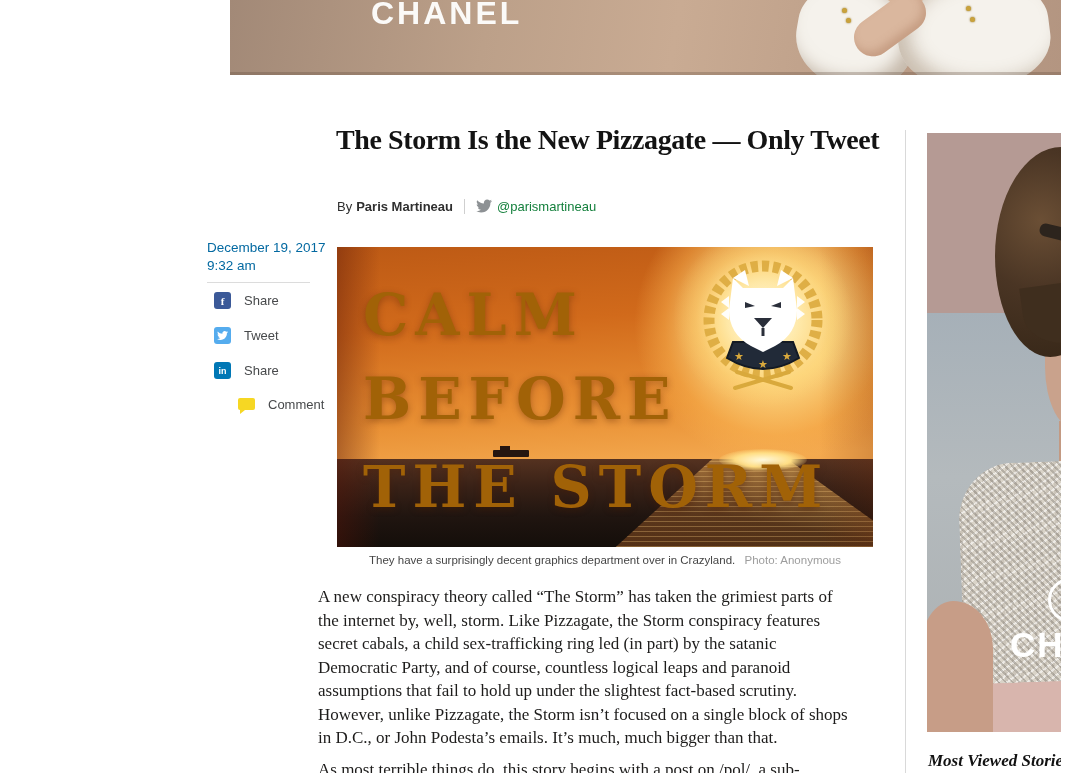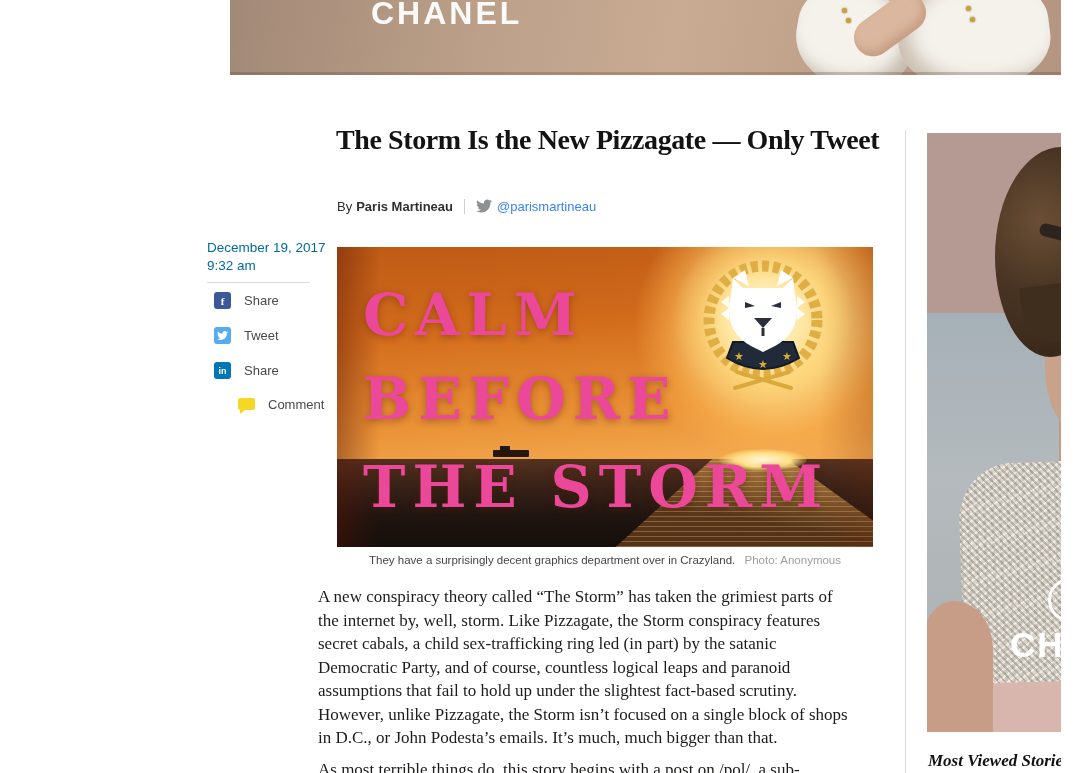--- a/index.html
+++ b/index.html
@@ -42,21 +42,21 @@
   .slabel { font-size:13px; color:#47494b; }
 
   
   .headline { position:absolute; left:336px; top:126px; width:565px;
               font-family:"Liberation Serif", serif; font-weight:700; font-size:28px;
               line-height:28.5px; color:#131313; letter-spacing:-0.4px; }
   .byline { position:absolute; left:337px; top:198px; display:flex; align-items:center; font-size:13px; color:#2f2f2f; }
   .byline b { margin-left:4px; cursor:pointer; }
   .byline .vsep { width:1px; height:15px; background:#cfcfcf; margin:0 11px; }
   .byline .bird { width:16px; height:16px; fill:#8d9194; margin-right:5px; }
-  .byline .handle { color:#3b82f6; cursor:pointer; }
+  .byline .handle { color:#15803d; cursor:pointer; }
 
   
   .hero { position:absolute; left:337px; top:247px; width:536px; height:300px; overflow:hidden; background:#1a120d; }
   .sky { position:absolute; left:0; top:0; width:100%; height:212px;
          background:linear-gradient(176deg,#bd5a15 0%,#d16a1b 35%,#e88f33 72%,#f3a84e 96%); }
   .glow { position:absolute; left:296px; top:-65px; width:285px; height:285px;
           background:radial-gradient(circle, rgba(255,251,228,.97) 0%, rgba(255,226,142,.9) 28%,
                      rgba(252,184,84,.45) 55%, rgba(252,184,84,0) 70%); }
   .sea { position:absolute; left:0; top:212px; width:100%; height:88px;
          background:linear-gradient(180deg,#553220 0%,#3a2217 30%,#201510 65%,#140e0a 100%); }
@@ -66,21 +66,21 @@
   .trail::after { content:""; position:absolute; inset:0;
            background:repeating-linear-gradient(0deg, rgba(255,210,130,.3) 0 1px, transparent 1px 5px); }
   .refl-core { position:absolute; left:382px; top:202px; width:88px; height:22px; border-radius:50%;
            background:radial-gradient(ellipse, #fff9dd 0%, #ffde85 45%, rgba(255,170,60,0) 75%); }
   .ship { position:absolute; left:156px; top:203px; width:36px; height:7px; background:#261610; border-radius:1px; }
   .ship::before { content:""; position:absolute; left:7px; top:-4px; width:10px; height:4px; background:#261610; }
   .vignette { position:absolute; inset:0;
            background:linear-gradient(90deg, rgba(88,20,8,.42) 0%, rgba(88,20,8,0) 8%),
                       linear-gradient(270deg, rgba(120,45,12,.22) 0%, rgba(120,45,12,0) 10%); }
   .hero-line { position:absolute; left:26px; font-family:"DejaVu Serif", serif; font-weight:bold;
-           color:#ec4899; font-size:57px; letter-spacing:7px; text-shadow:0 2px 7px rgba(80,30,0,.4);
+           color:#a16207; font-size:57px; letter-spacing:7px; text-shadow:0 2px 7px rgba(80,30,0,.4);
            white-space:nowrap; }
   .hl1 { top:34px; } .hl2 { top:118px; } .hl3 { top:206px; }
   .lion { position:absolute; left:336px; top:-17px; }
 
   .caption { position:absolute; left:337px; top:554px; width:536px; text-align:center; font-size:11.5px; }
   .cap-main { color:#454545; }
   .cap-credit { color:#9d9d9d; margin-left:6px; }
 
   .para { position:absolute; left:318px; width:537px; font-family:"Liberation Serif", serif;
           font-size:17px; line-height:23.5px; color:#1d1c1b; }

